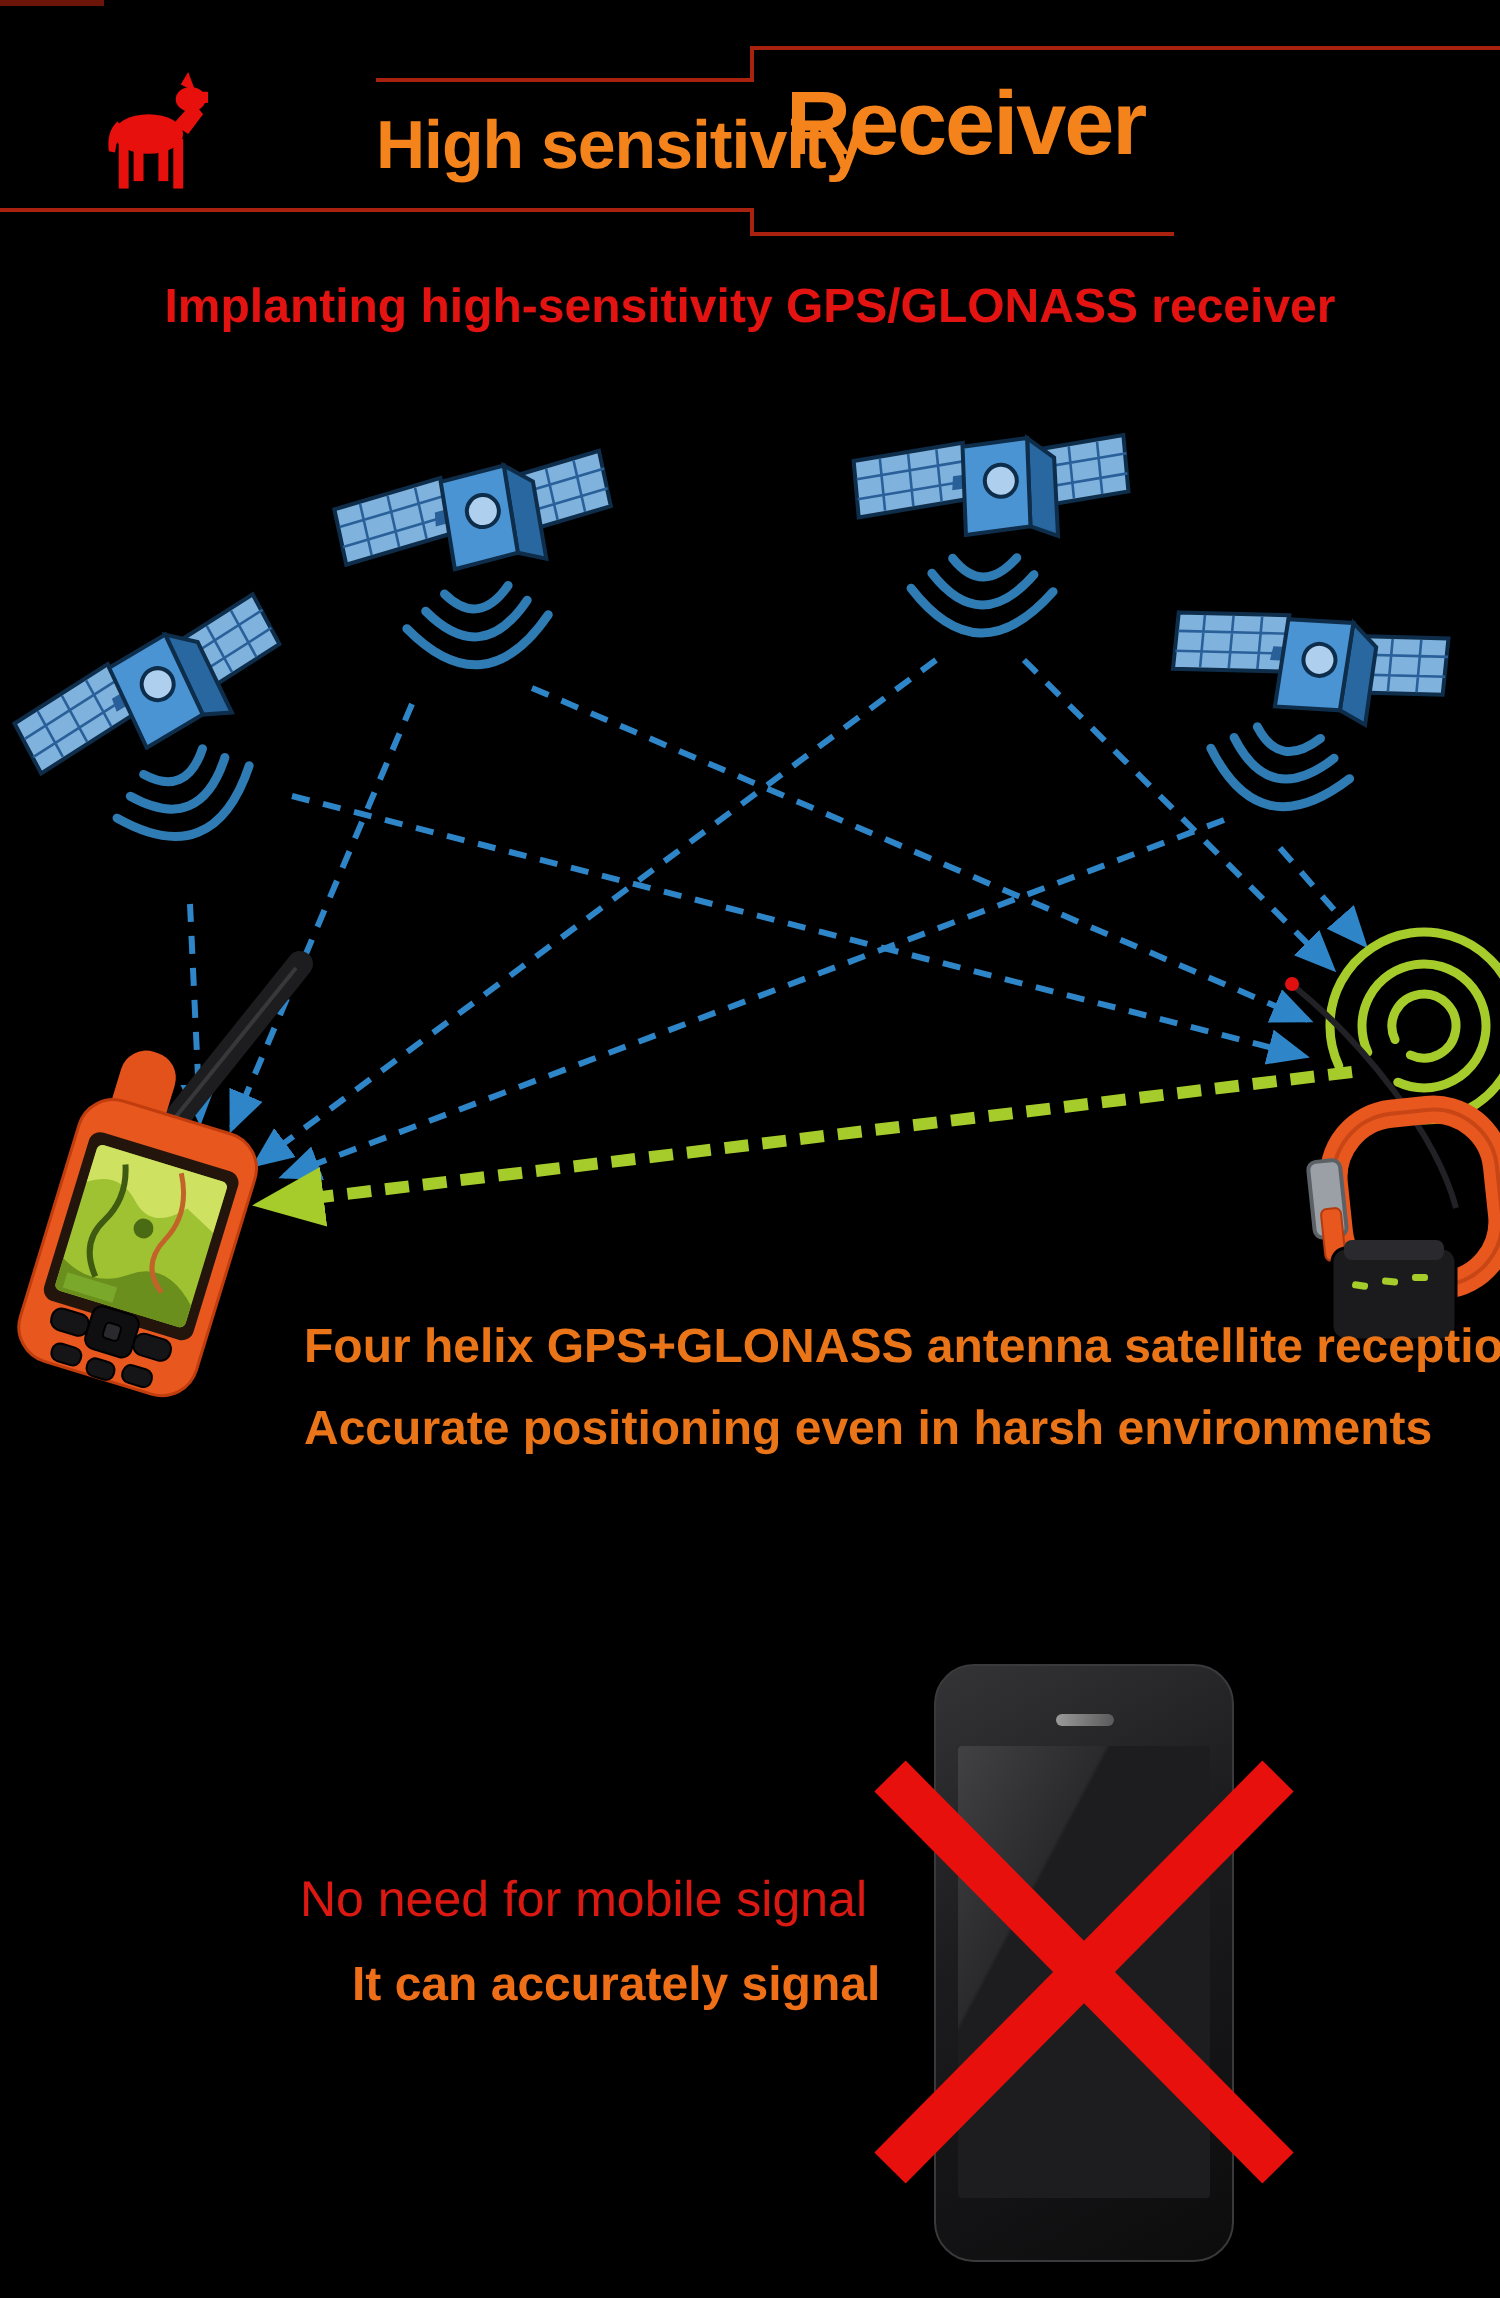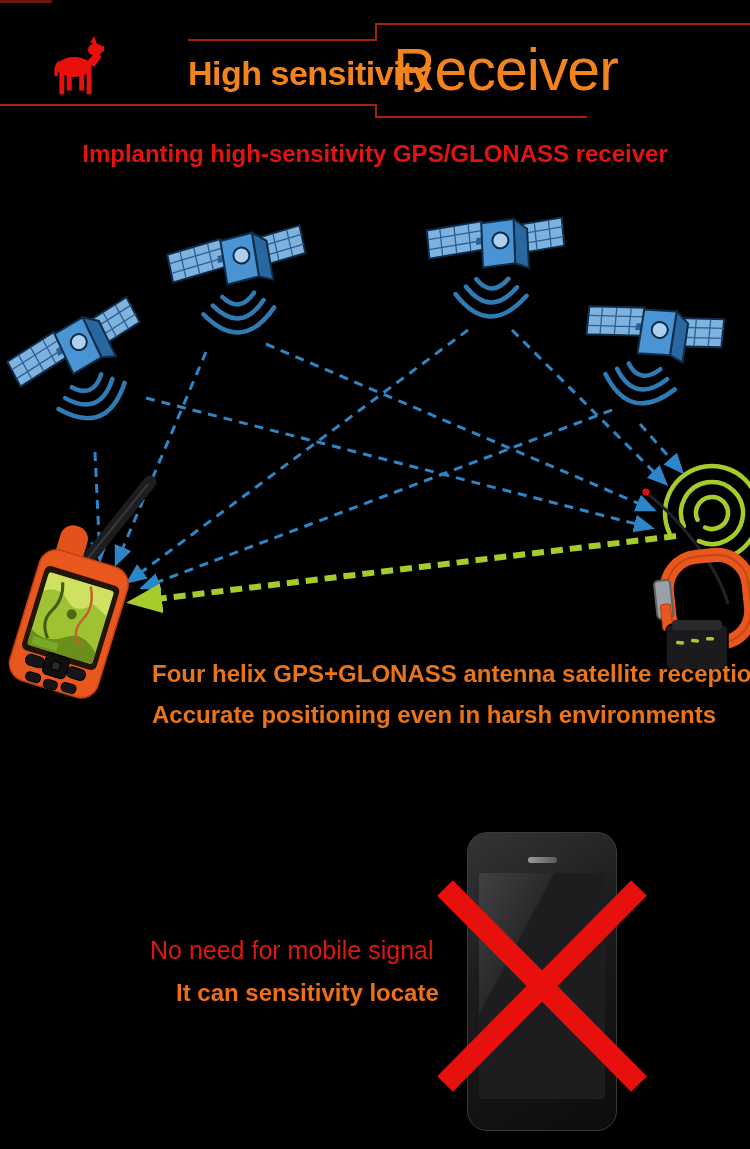--- a/index.html
+++ b/index.html
@@ -9,21 +9,21 @@
   }
   .abs{position:absolute;}
   
   .deco-line{position:absolute;background:#a8220f;}
   .title-small{
     position:absolute;left:188px;top:54px;width:200px;
     font-size:34px;font-weight:bold;color:#f5831c;letter-spacing:-0.5px;white-space:nowrap;
   }
   .title-large{
     position:absolute;left:393px;top:36px;
-    font-size:59px;font-weight:normal;color:#f5831c;letter-spacing:-1px;white-space:nowrap;
+    font-size:45px;font-weight:bold;color:#f5831c;letter-spacing:-1px;white-space:nowrap;
   }
   .intro{
     position:absolute;left:0;top:139px;width:750px;text-align:center;
     font-size:24px;font-weight:bold;color:#e21310;line-height:30px;
   }
   .caption{
     position:absolute;left:152px;font-size:24px;font-weight:bold;color:#ea7418;white-space:nowrap;z-index:5;
   }
   .bottom-line1{
     position:absolute;left:150px;top:936px;font-size:25px;font-weight:normal;color:#dc1812;white-space:nowrap;
@@ -190,21 +190,21 @@
           <rect x="706" y="637" width="8" height="3.5" rx="1.5"></rect>
         </g>
       </g>
     </g>
   </svg>
 
   <div class="caption" style="top:660px;">Four helix GPS+GLONASS antenna satellite reception</div>
   <div class="caption" style="top:701px;">Accurate positioning even in harsh environments</div>
 
   <div class="bottom-line1">No need for mobile signal</div>
-  <div class="bottom-line2">It can sensitivity locate</div>
+  <div class="bottom-line2">It can accurately signal</div>
 
   <div class="phone">
     <div class="phone-speaker"></div>
     <div class="phone-screen">
       <div class="phone-glare"></div>
     </div>
   </div>
 
   <svg class="abs" style="left:433px;top:874px;" width="218" height="224" viewBox="0 0 218 224">
     <g stroke="#e8100c" stroke-width="22">

